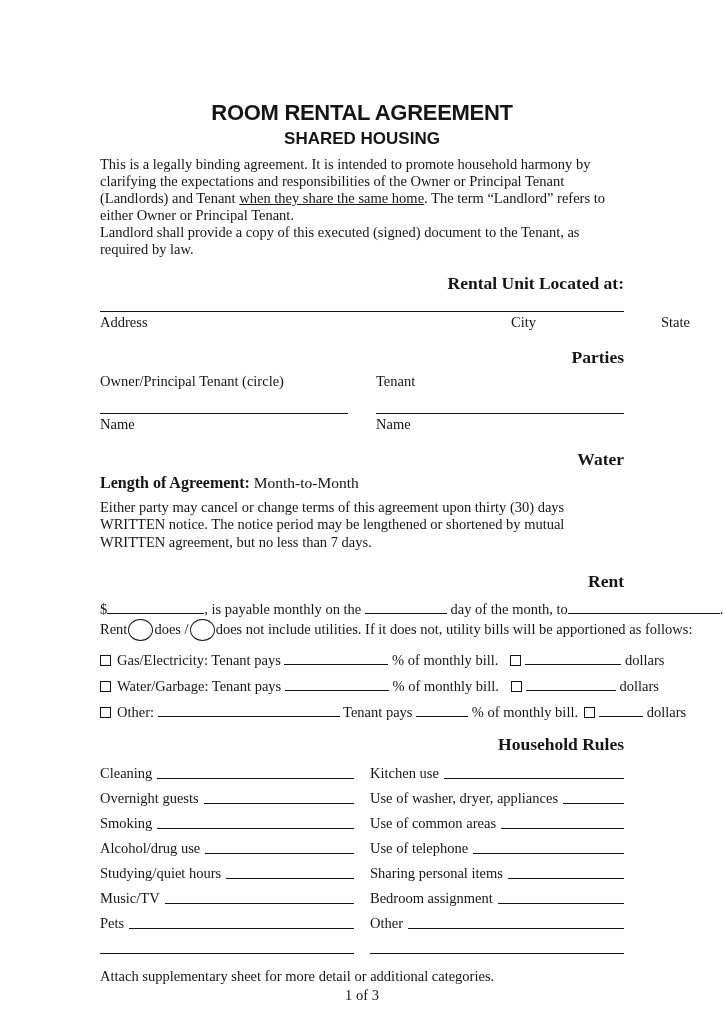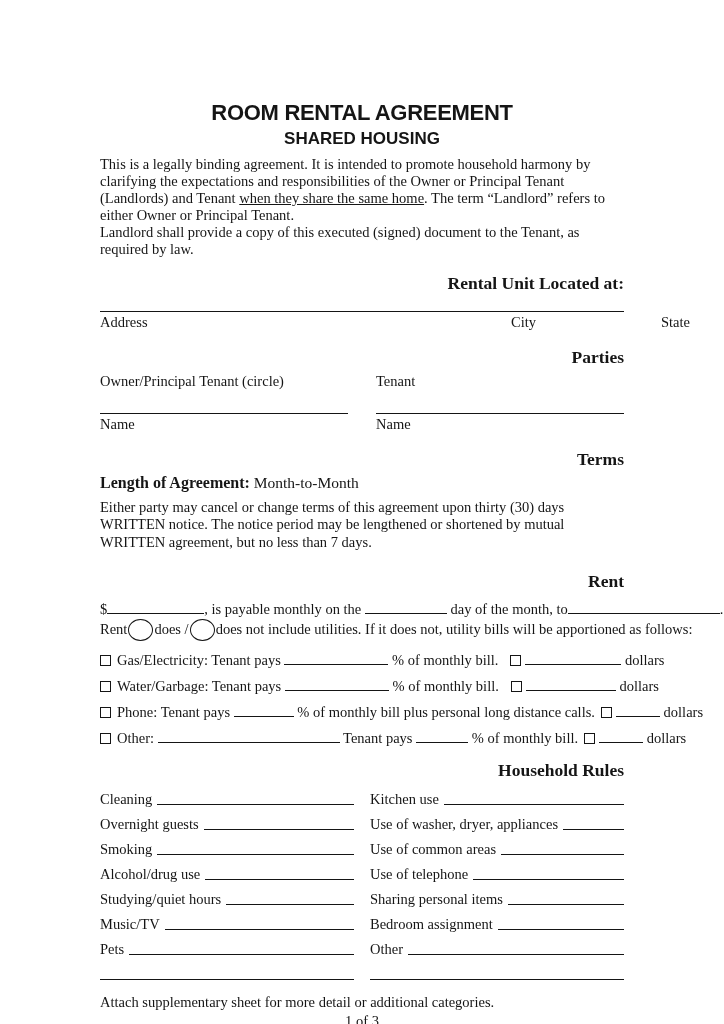--- a/index.html
+++ b/index.html
@@ -89,36 +89,33 @@
       <div class="party-line"></div>
       <div class="party-name">Name</div>
     </div>
     <div>
       <div>Tenant</div>
       <div class="party-line"></div>
       <div class="party-name">Name</div>
     </div>
   </div>
 
-  <h3 class="sec sec-terms">Terms</h3>
+  <h3 class="sec sec-terms">Water</h3>
   <div class="length-line"><b>Length of Agreement:</b> <span>Month-to-Month</span></div>
   <p class="terms-body">Either party may cancel or change terms of this agreement upon thirty (30) days WRITTEN notice.  The notice period may be lengthened or shortened by mutual WRITTEN agreement, but no less than 7 days.</p>
 
   <h3 class="sec sec-rent">Rent</h3>
   <div class="rent-l1"><span>$</span><span class="blank" style="width:97px;"></span><span>, is payable monthly on the</span> <span class="blank" style="width:82px;"></span> <span>day of the month, to</span><span class="blank" style="width:152px;"></span><span>.</span></div>
   <div class="rent-l2"><span>Rent</span><span class="circle"></span><span>does</span> <span>/</span><span class="circle"></span><span>does not include utilities.  If it does not, utility bills will be apportioned as follows:</span></div>
 
   <div class="util-row">
     <span class="cb"></span><span>Gas/Electricity: Tenant pays</span> <span class="blank" style="width:104px;"></span> <span>% of monthly bill.</span><span class="cb cb2"></span><span class="blank" style="width:96px;"></span> <span>dollars</span>
   </div>
   <div class="util-row">
     <span class="cb"></span><span>Water/Garbage: Tenant pays</span> <span class="blank" style="width:104px;"></span> <span>% of monthly bill.</span><span class="cb cb2"></span><span class="blank" style="width:90px;"></span> <span>dollars</span>
-  </div>
-  <div class="util-row">
-    <span class="cb"></span><span>Phone: Tenant pays</span> <span class="blank" style="width:60px;"></span> <span>% of monthly bill plus personal long distance calls.</span><span class="cb cb2" style="margin-left:6px;"></span><span class="blank" style="width:44px;"></span> <span>dollars</span>
   </div>
   <div class="util-row">
     <span class="cb"></span><span>Other:</span> <span class="blank" style="width:182px;"></span> <span>Tenant pays</span> <span class="blank" style="width:52px;"></span> <span>% of monthly bill.</span><span class="cb cb2" style="margin-left:6px;"></span><span class="blank" style="width:44px;"></span> <span>dollars</span>
   </div>
 
   <h3 class="sec sec-house">Household Rules</h3>
   <div class="rules-grid">
     <div>
       <div class="rule-row">
           <span class="rule-label">Cleaning</span>

